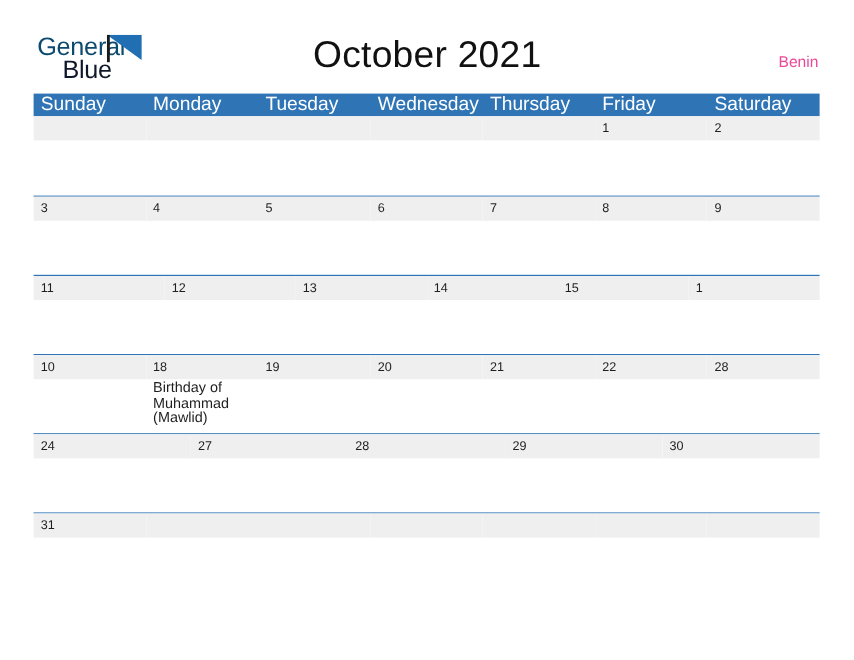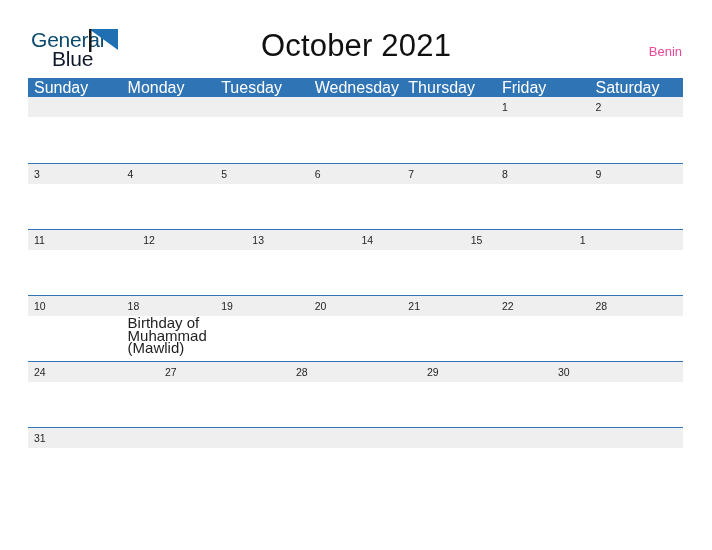--- a/index.html
+++ b/index.html
@@ -143,21 +143,21 @@
     line-height: 12px;
     color: #1f1f1f;
     font-family: "Liberation Sans", sans-serif;
     z-index: 2;
   }
   .day-events {
     position: absolute;
     left: 6px;
     top: 21px;
     right: 10px;
-    font-size: 15px;
+    font-size: 12px;
     line-height: 12.5px;
     color: #1f1f1f;
     font-family: "Liberation Sans", sans-serif;
   }
   .event-line {
     white-space: nowrap;
   }
   .day-cell.empty .day-band {
     background: #efefef;
   }

